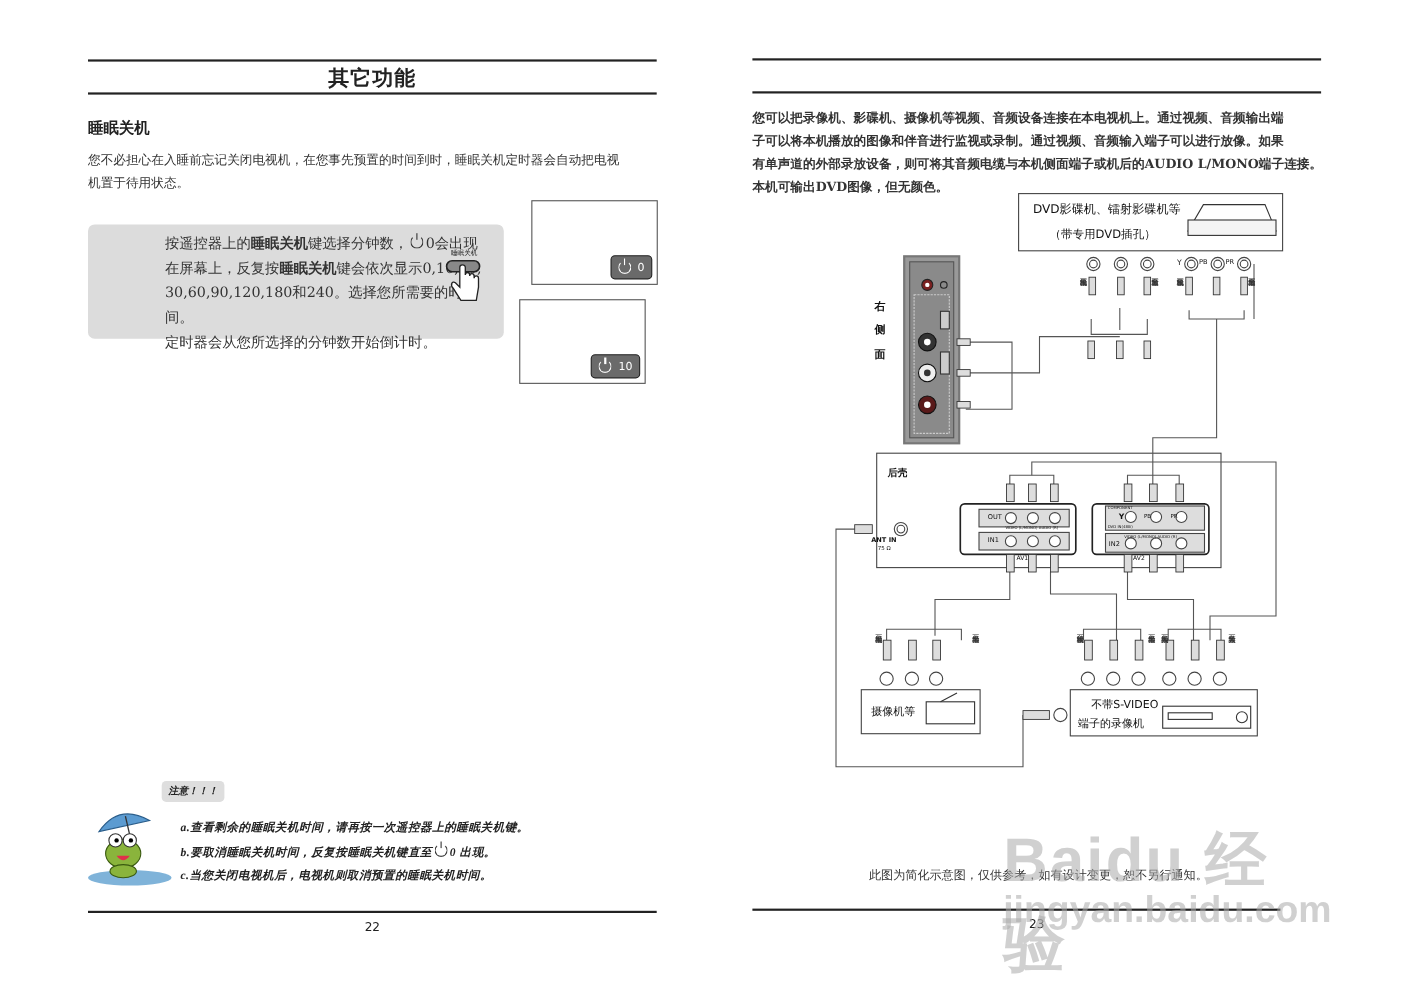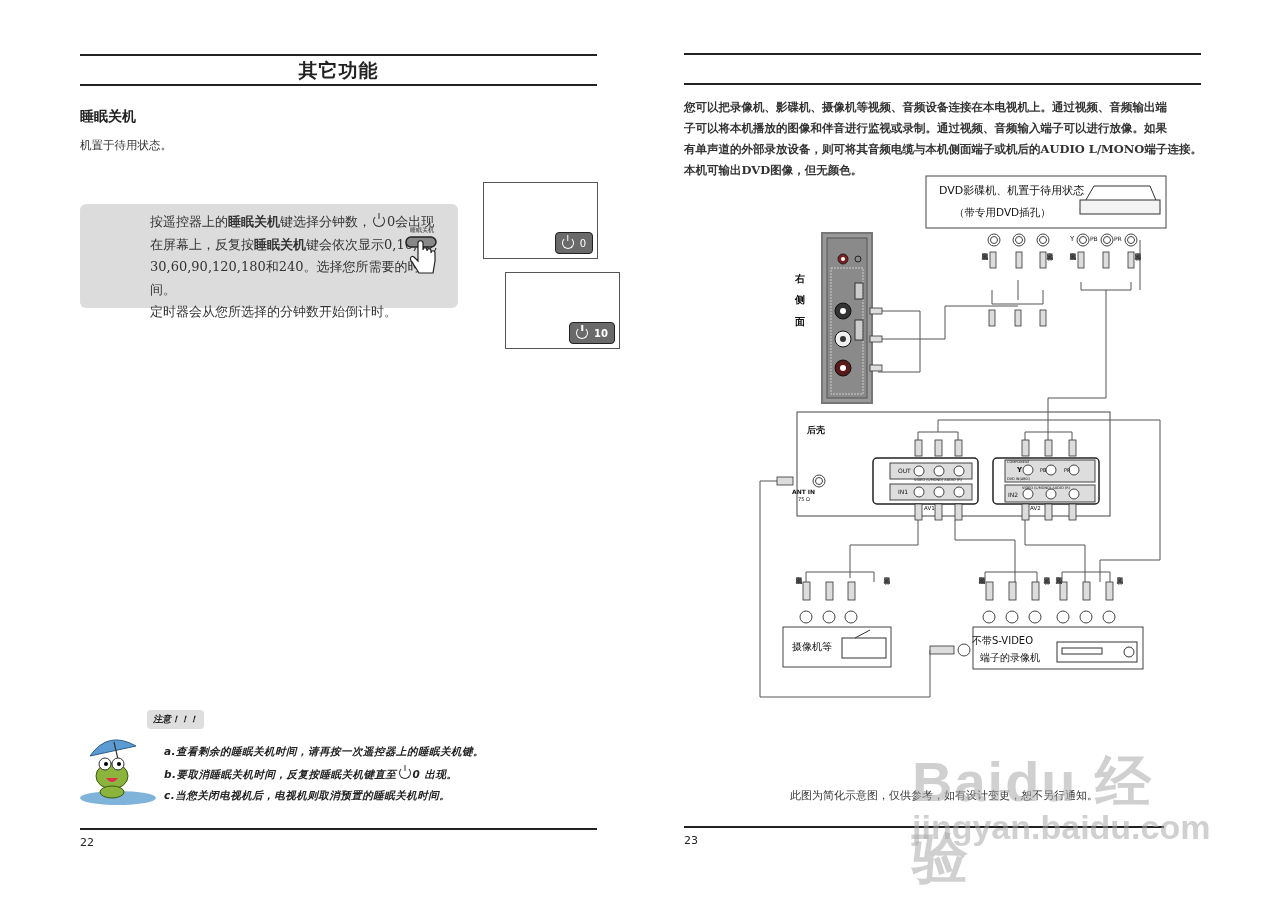--- a/index.html
+++ b/index.html
@@ -14,37 +14,38 @@
   .gray-box{position:absolute;background:#dcdcdc;border-radius:6px;}
   .box-text{position:absolute;font-family:"DejaVu Serif","Liberation Serif",serif;font-size:13px;line-height:22.5px;color:#333;margin-left:45px;}
   .box-text b{font-family:"DejaVu Sans","Liberation Sans",sans-serif;font-weight:bold;}
   .tv-screen{position:absolute;border:1px solid #555;background:#fff;}
   .osd{position:absolute;right:4px;bottom:4px;background:#6a6a6a;border:1.5px solid #222;border-radius:4px;color:#fff;font-size:10px;display:flex;align-items:center;gap:6px;padding:2px 6px;height:16px;}
   .power-icon{width:10px;height:10px;border:1.5px solid #fff;border-radius:50%;border-top-color:transparent;position:relative;display:inline-block;}
   .power-icon::after{content:"";position:absolute;left:50%;top:-3px;width:1.5px;height:6px;background:#fff;transform:translateX(-50%);}
   .power-inline{width:10px;height:10px;border:1px solid #333;border-radius:50%;border-top-color:transparent;position:relative;display:inline-block;vertical-align:-1px;margin:0 2px;}
   .power-inline::after{content:"";position:absolute;left:50%;top:-3px;width:1px;height:6px;background:#333;transform:translateX(-50%);}
   .note-tag{position:absolute;background:#dedede;border-radius:4px;font-size:9px;font-style:italic;font-weight:bold;padding:3px 6px;}
-  .note-line{position:absolute;font-size:10.5px;font-style:italic;font-weight:bold;color:#222;letter-spacing:0.5px;}
-  .page-num{position:absolute;width:100%;font-size:11px;}
+  .note-line{position:absolute;font-size:10.5px;font-style:italic;font-weight:bold;color:#222;letter-spacing:0.5px;font-family:Liberation Serif, serif;}
+  .page-num{position:absolute;width:100%;text-align:center;font-size:11px;}
   .diag-text{position:absolute;font-size:10px;color:#111;white-space:nowrap;}
   .vlabel{position:absolute;writing-mode:vertical-rl;font-size:6.5px;color:#333;line-height:7px;}
   .caption{position:absolute;font-family:"DejaVu Serif","Liberation Serif",serif;font-size:11px;color:#333;}
   .watermark{position:absolute;color:rgba(170,170,170,0.55);font-weight:bold;font-family:"Liberation Sans",sans-serif;}
 </style>
 </head>
 <body>
 
 <div id="left-page" class="page">
   <div class="rule" style="top:54px;"></div>
   <div class="title" style="top:58px;">其它功能</div>
   <div class="rule" style="top:84px;"></div>
 
   <div class="section-heading" style="top:108px;">睡眠关机</div>
   <div class="para" style="top:135px;width:520px;">
+    <div>您不必担心在入睡前忘记关闭电视机，在您事先预置的时间到时，睡眠关机定时器会自动把电视</div>
     <div>机置于待用状态。</div>
   </div>
 
   <div class="gray-box" style="top:204px;left:0;width:378px;height:104px;">
     <div class="box-text" style="left:25px;top:7px;width:290px;">
       <div><span>按遥控器上的</span><b>睡眠关机</b><span>键选择分钟数，</span><span class="power-inline"></span><span>0会出现</span></div>
       <div><span>在屏幕上，反复按</span><b>睡眠关机</b><span>键会依次显示0,10,20,</span></div>
       <div>30,60,90,120,180和240。选择您所需要的时间。</div>
       <div>定时器会从您所选择的分钟数开始倒计时。</div>
     </div>
@@ -56,21 +57,21 @@
       </svg>
     </div>
   </div>
 
   <div class="tv-screen" style="top:182px;left:403px;width:113px;height:75px;">
     <div class="osd">
         <span class="power-icon"></span>
         <span>0</span>
       </div>
   </div>
-  <div class="tv-screen" style="top:272px;left:425px;width:113px;height:75px;font-weight:bold;">
+  <div class="tv-screen" style="top:272px;left:392px;width:113px;height:75px;">
     <div class="osd">
         <span class="power-icon"></span>
         <span>10</span>
       </div>
   </div>
 
   <svg style="position:absolute;left:-2px;top:728px;" width="82" height="78" viewBox="0 0 82 78">
     <ellipse cx="40" cy="70" rx="38" ry="7" fill="#7fb3d9"></ellipse>
     <path d="M12 28 Q30 2 58 18 Z" fill="#5b9bd1" stroke="#2a5d8a"></path>
     <line x1="36" y1="14" x2="42" y2="40" stroke="#333" stroke-width="1.2"></line>
@@ -236,21 +237,21 @@
           <rect x="1009" y="582" width="7" height="18"></rect>
           <rect x="1032" y="582" width="7" height="18"></rect>
         <rect x="1060" y="582" width="7" height="18"></rect>
           <rect x="1083" y="582" width="7" height="18"></rect>
           <rect x="1106" y="582" width="7" height="18"></rect>
         <rect x="777" y="477" width="16" height="8"></rect>
         <rect x="930" y="646" width="24" height="8"></rect>
       </g>
     </svg>
 
-    <div class="diag-text" style="left:255px;top:183px;font-size:11px;">DVD影碟机、机置于待用状态</div>
+    <div class="diag-text" style="left:255px;top:183px;font-size:11px;">DVD影碟机、镭射影碟机等</div>
     <div class="diag-text" style="left:270px;top:206px;font-size:10.5px;">（带专用DVD插孔）</div>
     <div class="diag-text" style="left:386px;top:235px;font-size:7px;">Y</div>
     <div class="diag-text" style="left:406px;top:235px;font-size:6px;">PB</div>
     <div class="diag-text" style="left:430px;top:235px;font-size:6px;">PR</div>
 
     <div class="diag-text" style="left:111px;top:272px;font-weight:bold;">右</div>
     <div class="diag-text" style="left:111px;top:293px;font-weight:bold;">侧</div>
     <div class="diag-text" style="left:111px;top:315px;font-weight:bold;">面</div>
 
     <div class="diag-text" style="left:123px;top:424px;font-size:9px;font-weight:bold;">后壳</div>
@@ -276,21 +277,21 @@
     <div class="vlabel" style="left:385px;top:248px;">至视频输出</div>
     <div class="vlabel" style="left:450px;top:248px;">至音频输出</div>
     <div class="vlabel" style="left:111px;top:572px;">至视频输出</div>
     <div class="vlabel" style="left:199px;top:572px;">至音频输出</div>
     <div class="vlabel" style="left:294px;top:572px;">至视频输出</div>
     <div class="vlabel" style="left:359px;top:572px;">至音频输出</div>
     <div class="vlabel" style="left:371px;top:572px;">至视频输入</div>
     <div class="vlabel" style="left:432px;top:572px;">至音频输入</div>
 
     <div class="diag-text" style="left:108px;top:640px;font-size:10px;">摄像机等</div>
-    <div class="diag-text" style="left:288px;top:634px;font-size:10px;">不带S-VIDEO</div>
+    <div class="diag-text" style="left:308px;top:634px;font-size:10px;">不带S-VIDEO</div>
     <div class="diag-text" style="left:296px;top:651px;font-size:10px;">端子的录像机</div>
   </div>
 
   <div class="caption" style="left:106px;top:788px;">此图为简化示意图，仅供参考，如有设计变更，恕不另行通知。</div>
 
   <div class="rule" style="top:826px;width:480px;"></div>
   <div class="page-num" style="top:834px;width:517px;">23</div>
 
   <div class="watermark" style="left:228px;top:745px;font-size:56px;letter-spacing:2px;">Baidu 经验</div>
   <div class="watermark" style="left:228px;top:808px;font-size:34px;">jingyan.baidu.com</div>

